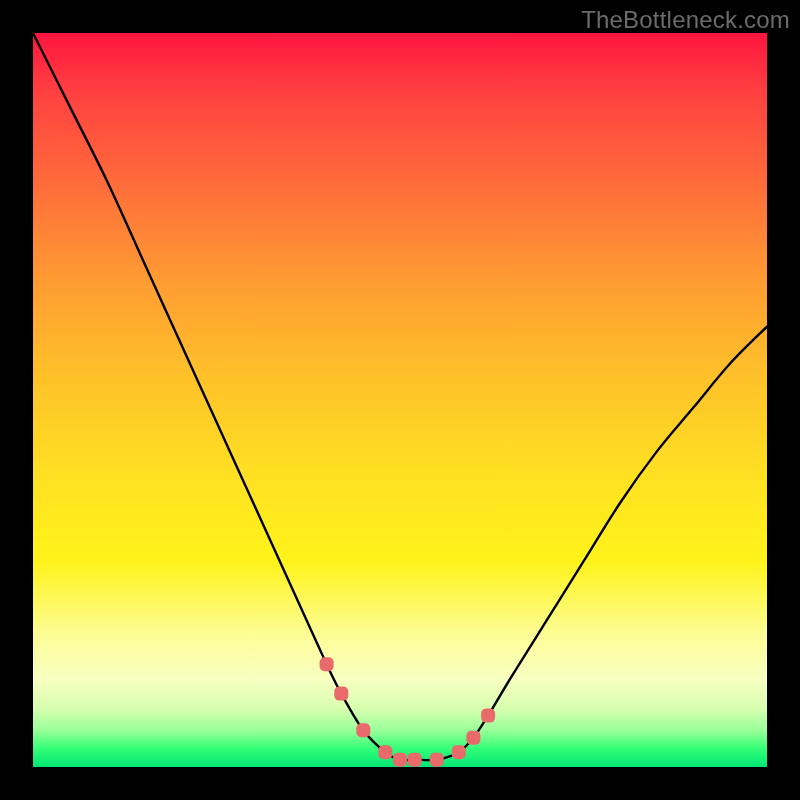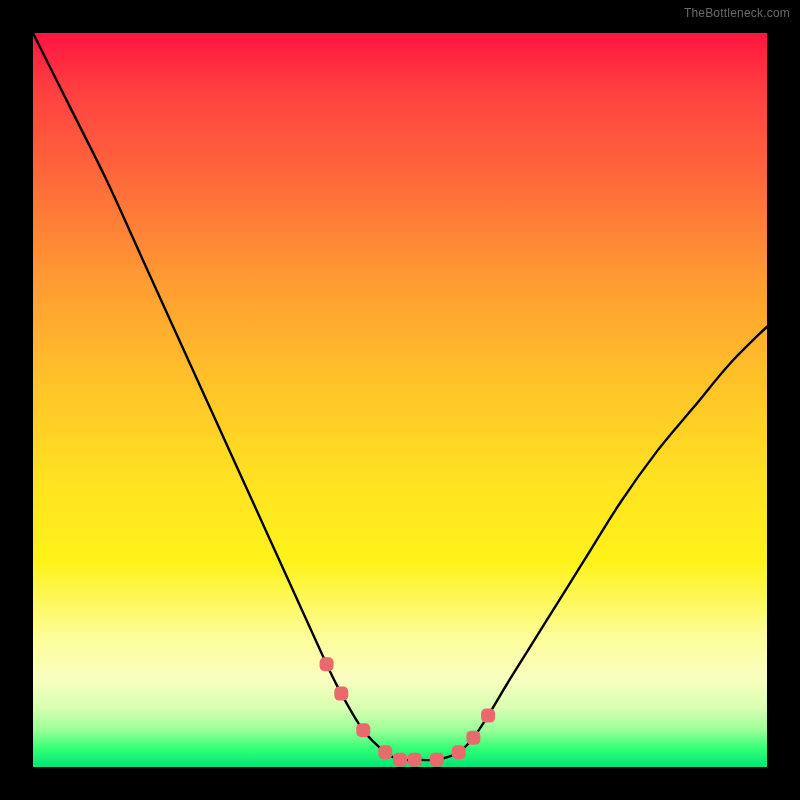--- a/index.html
+++ b/index.html
@@ -39,21 +39,21 @@
       #99ff99 95%,
       #33ff77 97.5%,
       #00e676 100%
     );
   }
   .watermark {
     position: absolute;
     top: 6px;
     right: 10px;
     color: #6b6b6b;
-    font-size: 12px;
+    font-size: 24px;
     font-weight: 500;
     letter-spacing: 0.2px;
   }
   svg.curve {
     position: absolute;
     top: 0;
     left: 0;
     width: 734px;
     height: 734px;
     overflow: visible;

